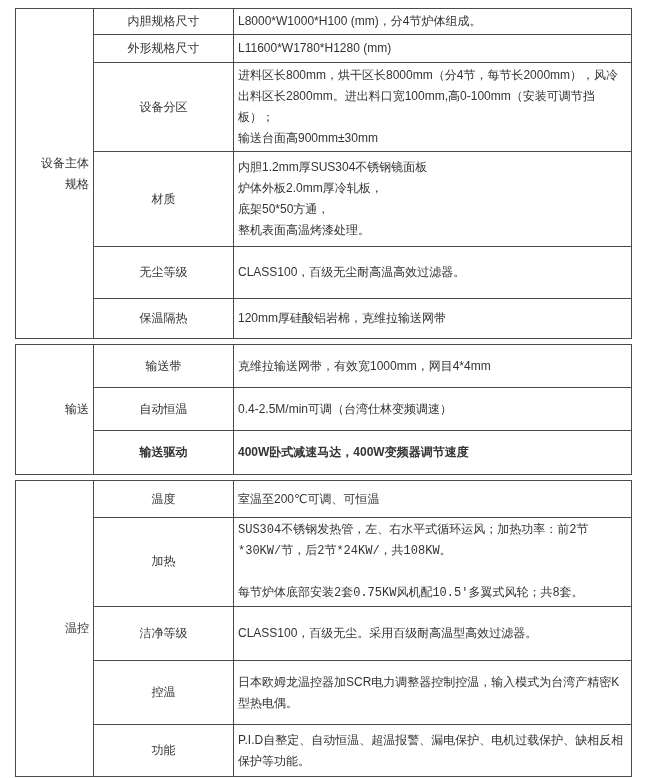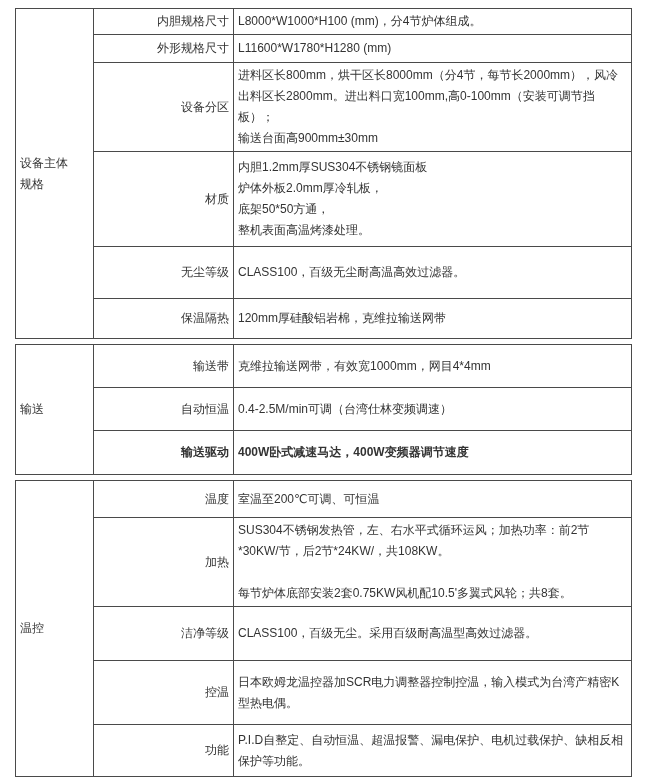--- a/index.html
+++ b/index.html
@@ -27,45 +27,45 @@
     font-size: 12px;
     line-height: 21px;
     color: #333333;
     padding: 2px 4px;
     box-sizing: border-box;
     vertical-align: middle;
     overflow: hidden;
   }
   td.cat {
     width: 78px;
-    text-align: left;
+    text-align: right;
     white-space: pre-line;
   }
   td.lbl {
     width: 140px;
-    text-align: right;
+    text-align: center;
   }
   td.val {
     width: 398px;
     text-align: left;
     padding-left: 8px;
     padding-right: 6px;
     white-space: pre-line;
   }
   
   .h26 { height: 26px; }
   .h28 { height: 28px; margin-top: 16px; }
   .h66 { height: 66px; }
   .h95 { height: 95px; }
   .h45 { height: 52px; }
   .h40 { height: 40px; }
   .h43 { height: 43px; }
   .h44 { height: 44px; font-weight: bold; }
   .h37 { height: 37px; }
-  .h91 { height: 71px; }
+  .h91 { height: 71px; font-family: Liberation Mono, monospace; }
   .h54 { height: 54px; }
   .h64 { height: 64px; }
   .h27 { height: 27px; }
 </style>
 </head>
 <body>
 
 <div class="page">
 
   <table class="spec">

